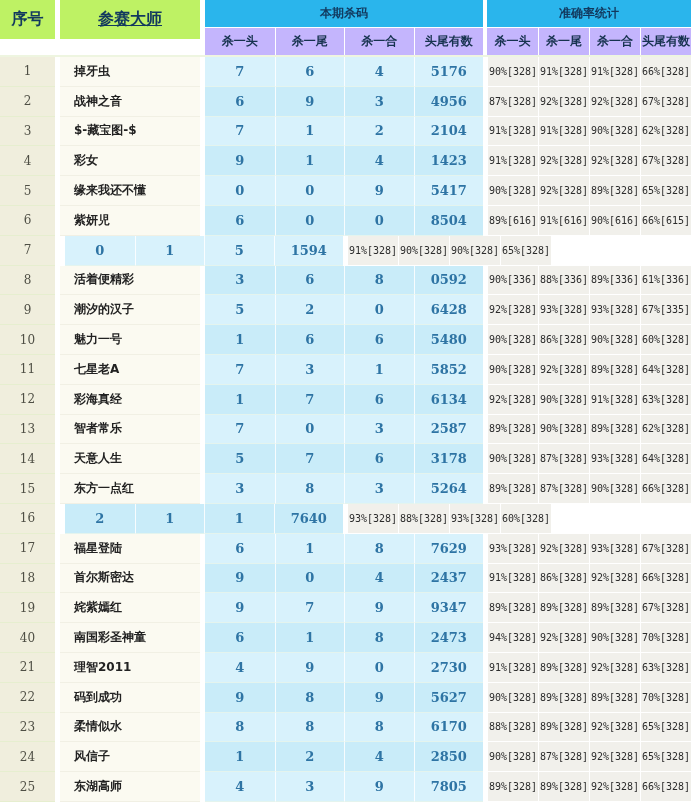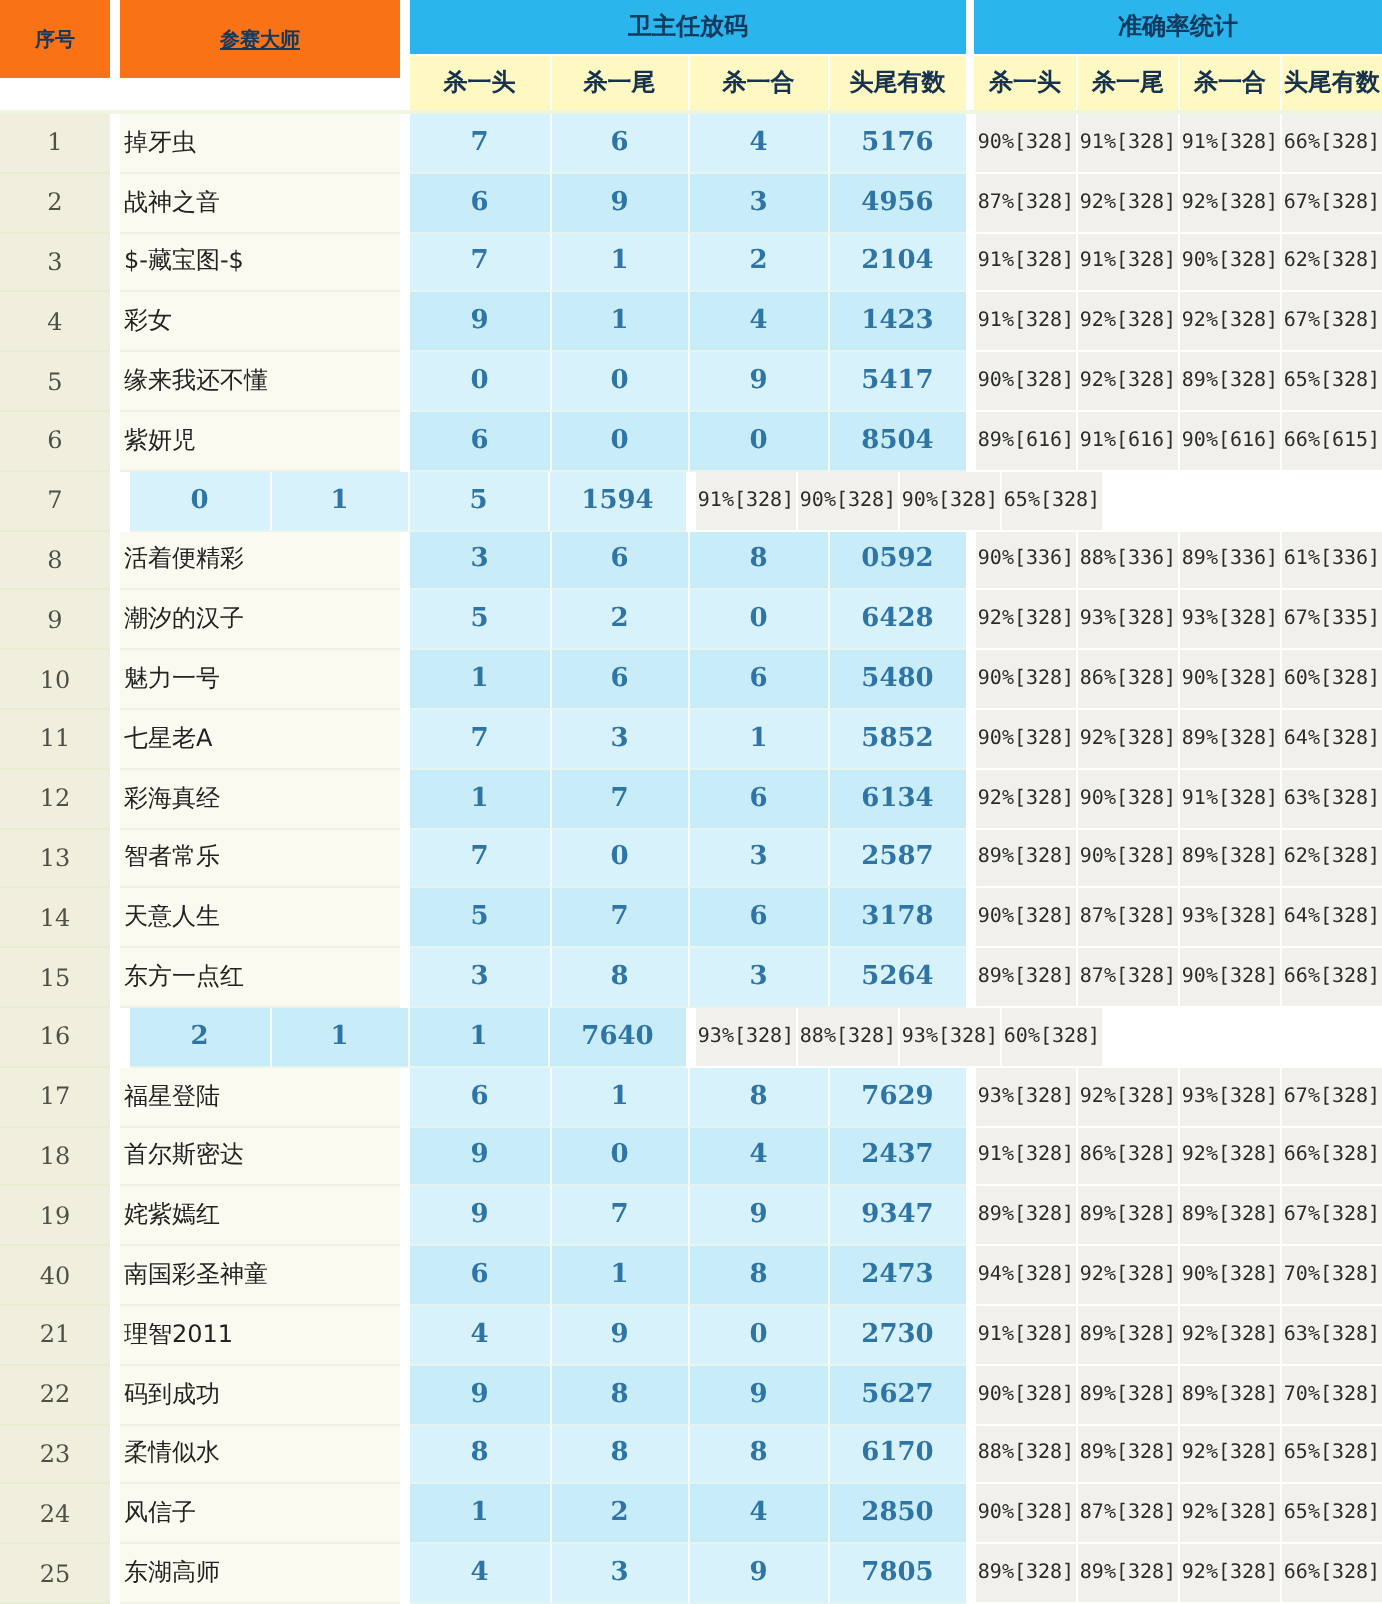--- a/index.html
+++ b/index.html
@@ -5,55 +5,55 @@
   * { margin:0; padding:0; box-sizing:border-box; }
   html,body { background:#ffffff; }
   body { font-family:"DejaVu Sans", sans-serif; }
   .page { width:691px; height:802px; background:#ffffff; overflow:hidden; }
 
   
   .header { display:flex; height:55px; background:#ffffff; }
   .vgap5 { flex:0 0 5px; background:#ffffff; }
   .vgap4 { flex:0 0 4px; background:#ffffff; }
   .hcell {
-    background:#f97316; color:#12395e; font-weight:bold; font-size:10px;
+    background:#bef264; color:#12395e; font-weight:bold; font-size:16px;
     display:flex; align-items:center; justify-content:center; height:39px;
   }
   .idx-h  { flex:0 0 55px; }
   .name-h { flex:0 0 140px;text-decoration:underline; }
   .group  { display:flex; flex-direction:column; }
   .group.cur { flex:0 0 278px; }
   .group.acc { flex:0 0 204px; }
   .gtitle {
     height:28px; background:#2ab5ec; color:#12395e; font-weight:bold; font-size:12px;
     display:flex; align-items:center; justify-content:center;
     border-bottom:1px solid #ffffff;
   }
   .subrow { display:flex; height:27px; }
   .scell {
-    background:#fef9c3; color:#16324e; font-weight:bold; font-size:12px;
+    background:#c4b5fd; color:#16324e; font-weight:bold; font-size:12px;
     display:flex; align-items:center; justify-content:center;
     border-left:1px solid #ffffff;
   }
   .subrow .scell:first-child { border-left:none; }
   .w-mid { flex:0 0 69.5px; }
   .w-acc { flex:0 0 51px; }
 
   
   .body { border-top:2px solid #eef5e0; }
   .row  { display:flex; height:29.8px; }
   .cell { display:flex; align-items:center; justify-content:center; height:100%; }
   .idx {
     flex:0 0 55px; background:#f0eedd; border-bottom:1px solid #e6eecf;
     font-family:"DejaVu Serif", serif; font-size:12px; color:#4f4f45;
   }
   .name {
     flex:0 0 140px; background:#fbfaf1; border-bottom:1px solid #f1f0e4;
-    justify-content:flex-start; padding-left:2px;
-    font-size:12px; color:#222222;
+    justify-content:flex-start; padding-left:14px;
+    font-size:12px; color:#222222;font-weight:bold;
   }
   .mid {
     flex:0 0 69.5px; background:#d8f2fc; border-bottom:1px solid #e4f4ee;
     border-left:1px solid rgba(255,255,255,0.85);
     font-family:"DejaVu Serif", serif; font-weight:bold; font-size:13px; color:#2e74a4;
   }
   .mid.first { border-left:none; }
   .row.alt .mid { background:#c9ecf9; }
   .stat {
     flex:0 0 51px; background:#f1f0eb;
@@ -69,21 +69,21 @@
 
 <div class="page">
 
   <div class="header">
     <div class="hcell idx-h">序号</div>
     <div class="vgap5"></div>
     <div class="hcell name-h">参赛大师</div>
     <div class="vgap5"></div>
 
     <div class="group cur">
-      <div class="gtitle">卫主任放码</div>
+      <div class="gtitle">本期杀码</div>
       <div class="subrow">
         <div class="scell w-mid">杀一头</div>
         <div class="scell w-mid">杀一尾</div>
         <div class="scell w-mid">杀一合</div>
         <div class="scell w-mid">头尾有数</div>
       </div>
     </div>
 
     <div class="vgap4"></div>
 

